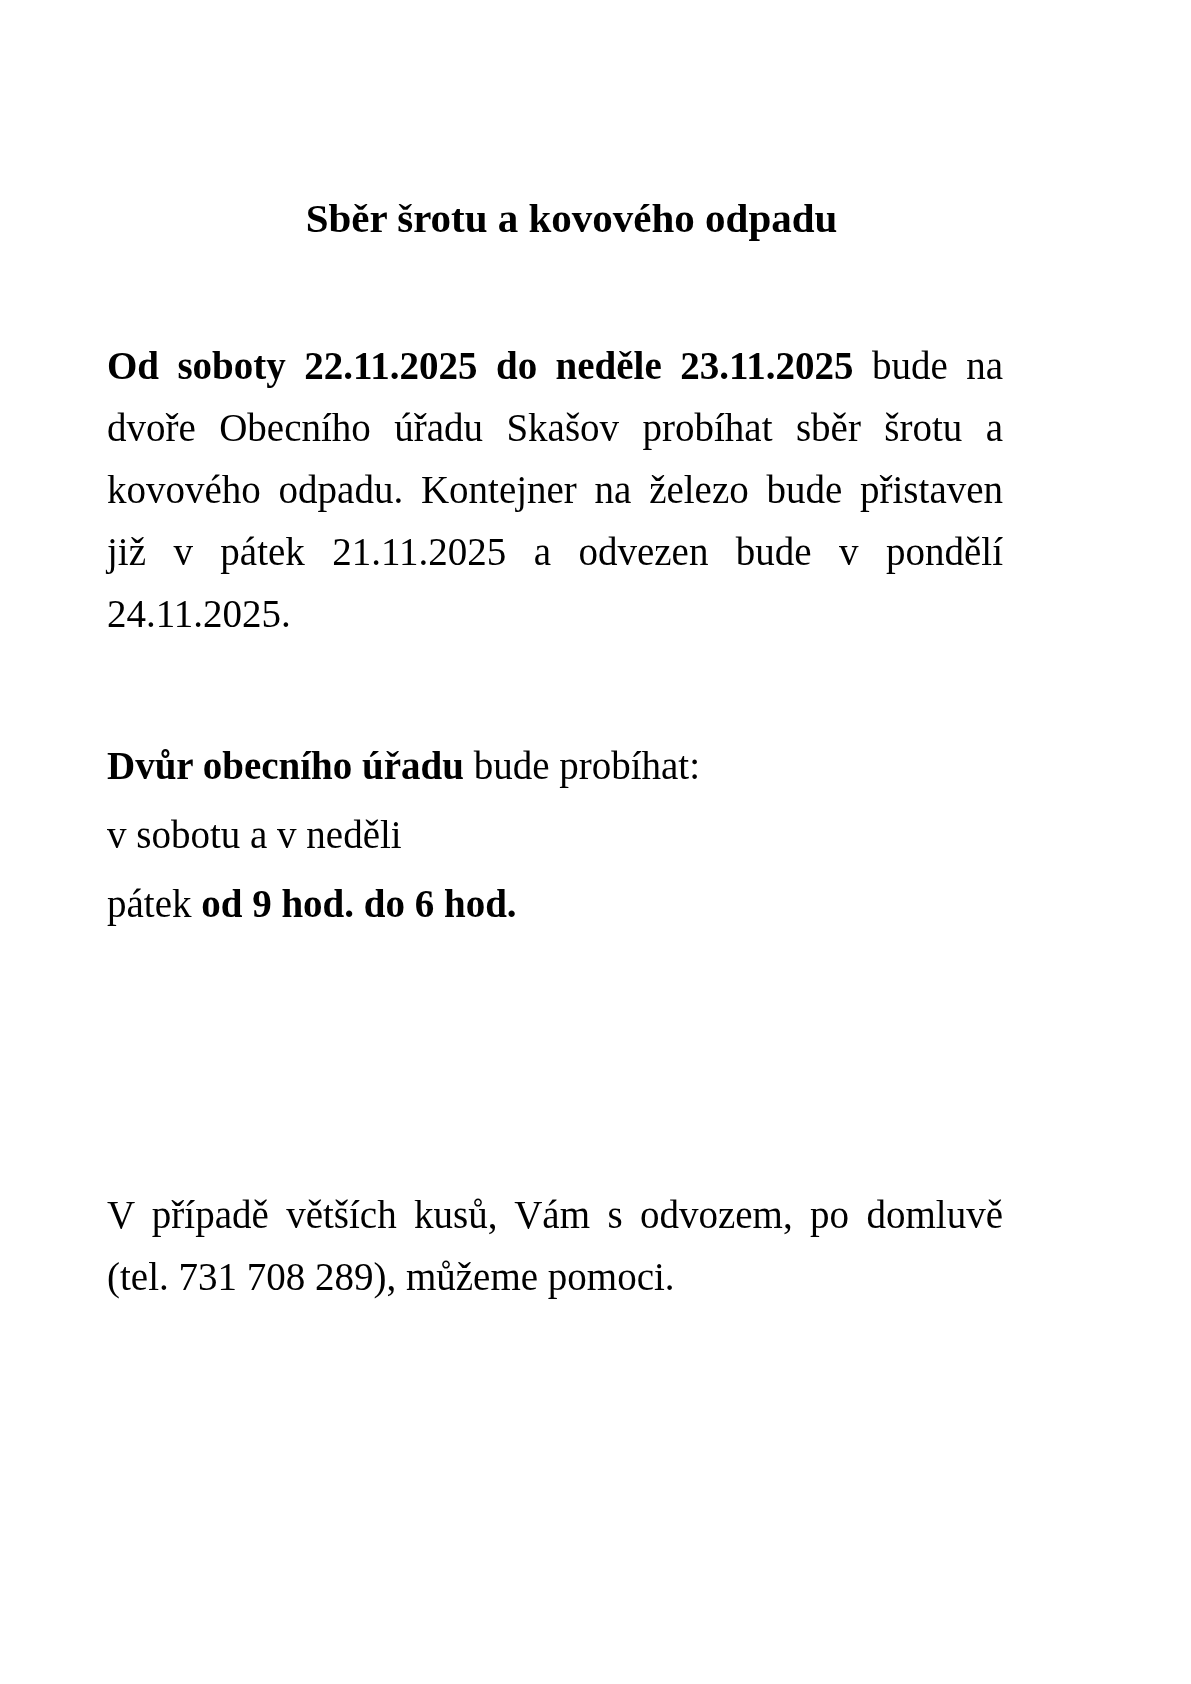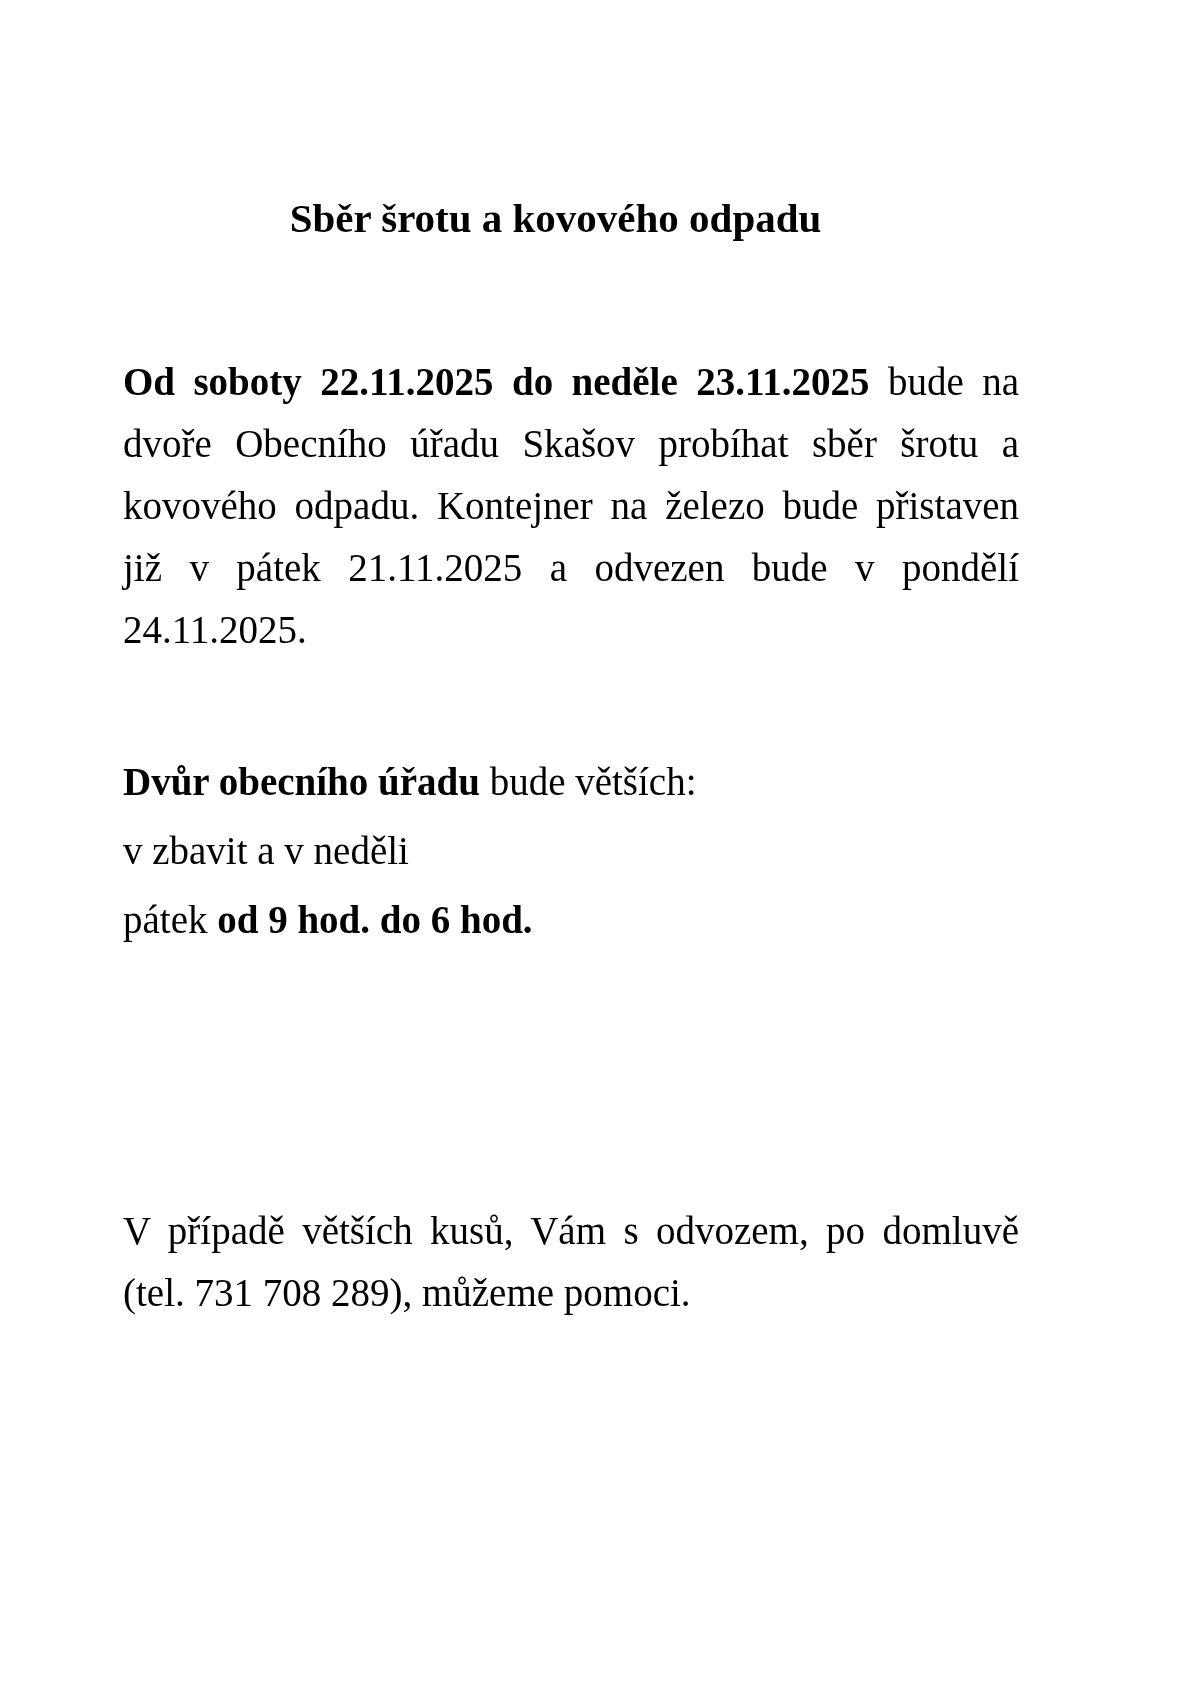--- a/index.html
+++ b/index.html
@@ -25,28 +25,29 @@
     .title {
       position: absolute;
       top: 192px;
       left: 0;
       width: 1111px;
       text-align: center;
       font-size: 41px;
       font-weight: bold;
       line-height: 52px;
       margin: 0;
+      padding-left: 16px;
     }
     .block {
       position: absolute;
       left: 107px;
       width: 896px;
       font-size: 39px;
       line-height: 62px;
-      margin: 16px;
+      margin: 0;
     }
     .justify {
       text-align: justify;
       text-align-last: left;
     }
     .b { font-weight: bold; text-align: center; }
     .line { display: block; }
     .p1 { top: 335px; }
     .p2 { top: 735px; }
     .p2 .line { margin-bottom: 7px; }
@@ -56,21 +57,21 @@
 </head>
 <body>
 
 <div class="page">
 
   <h1 class="title">Sběr šrotu a kovového odpadu</h1>
 
   <p class="block justify p1"><span class="b">Od soboty 22.11.2025 do neděle 23.11.2025</span><span> bude na dvoře Obecního úřadu Skašov probíhat sběr šrotu a kovového odpadu. Kontejner na železo bude přistaven již v pátek 21.11.2025 a odvezen bude v pondělí 24.11.2025.</span></p>
 
   <div class="block p2">
-    <span class="line"><span class="b">Dvůr obecního úřadu</span><span> bude větších:</span></span>
-    <span class="line">v zbavit a v neděli</span>
+    <span class="line"><span class="b">Dvůr obecního úřadu</span><span> bude probíhat:</span></span>
+    <span class="line">v sobotu a v neděli</span>
     <span class="line"><span>pátek </span><span class="b">od 9 hod. do 6 hod.</span></span>
   </div>
 
 
   <p class="block justify p4">V případě větších kusů, Vám s odvozem, po domluvě (tel. 731 708 289), můžeme pomoci.</p>
 
 </div>
 
 </body></html>

